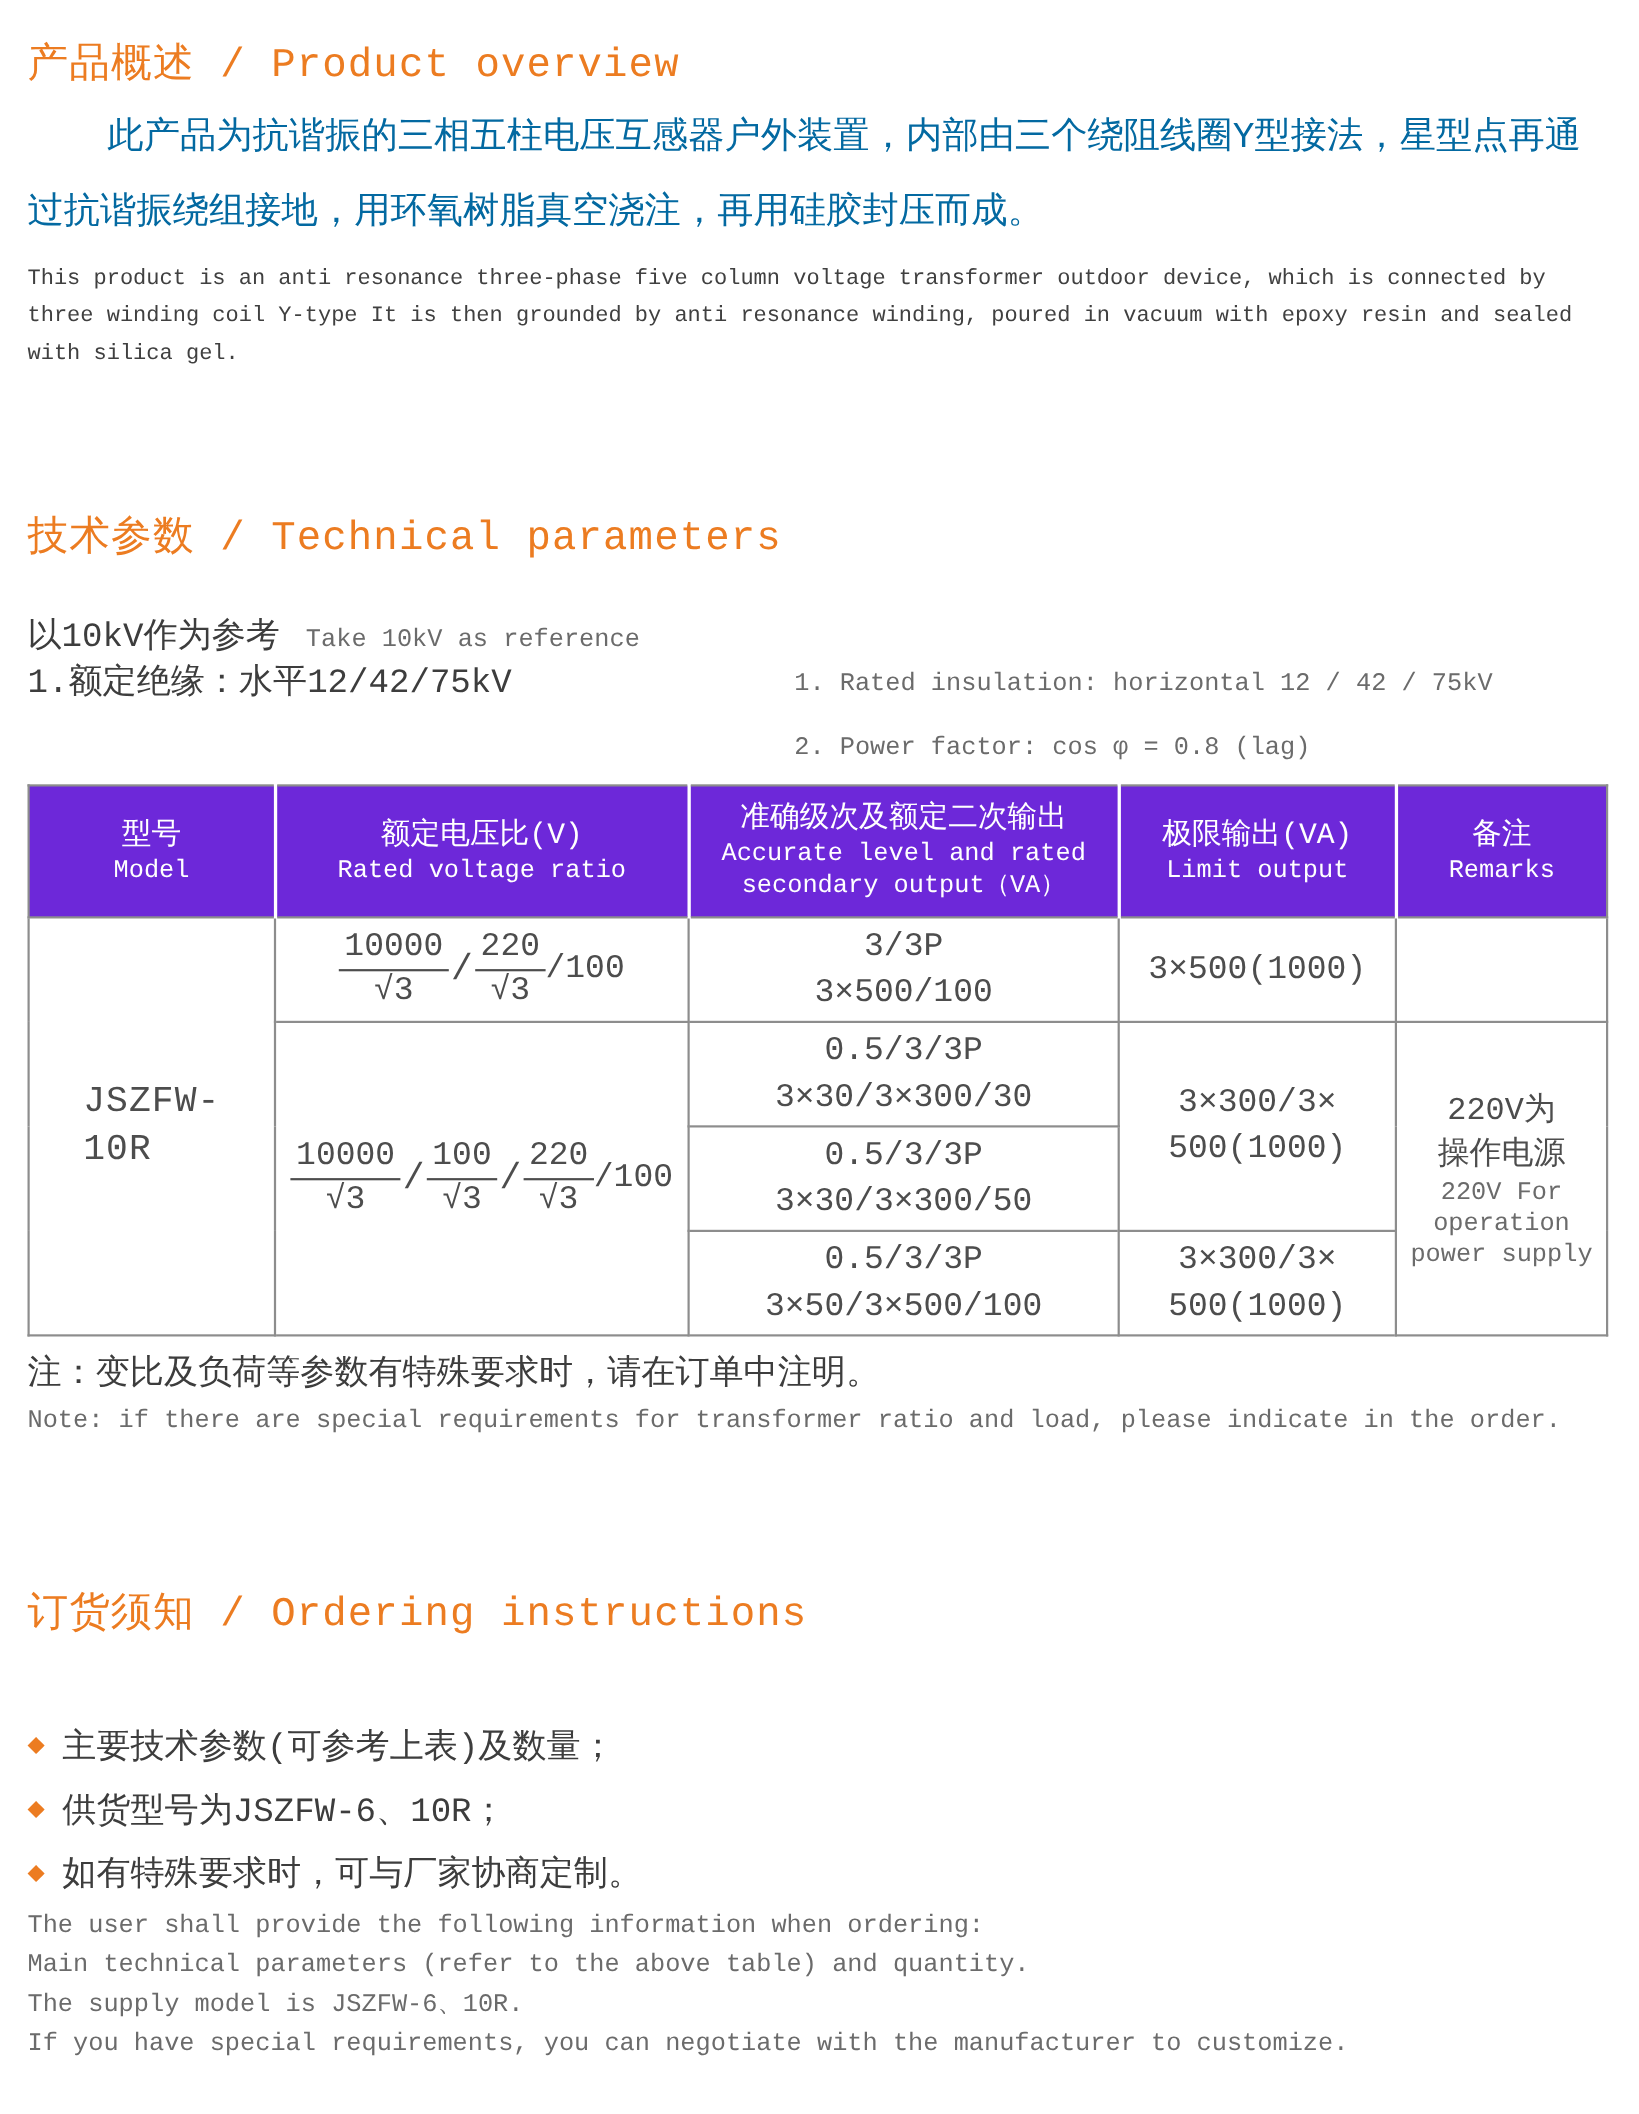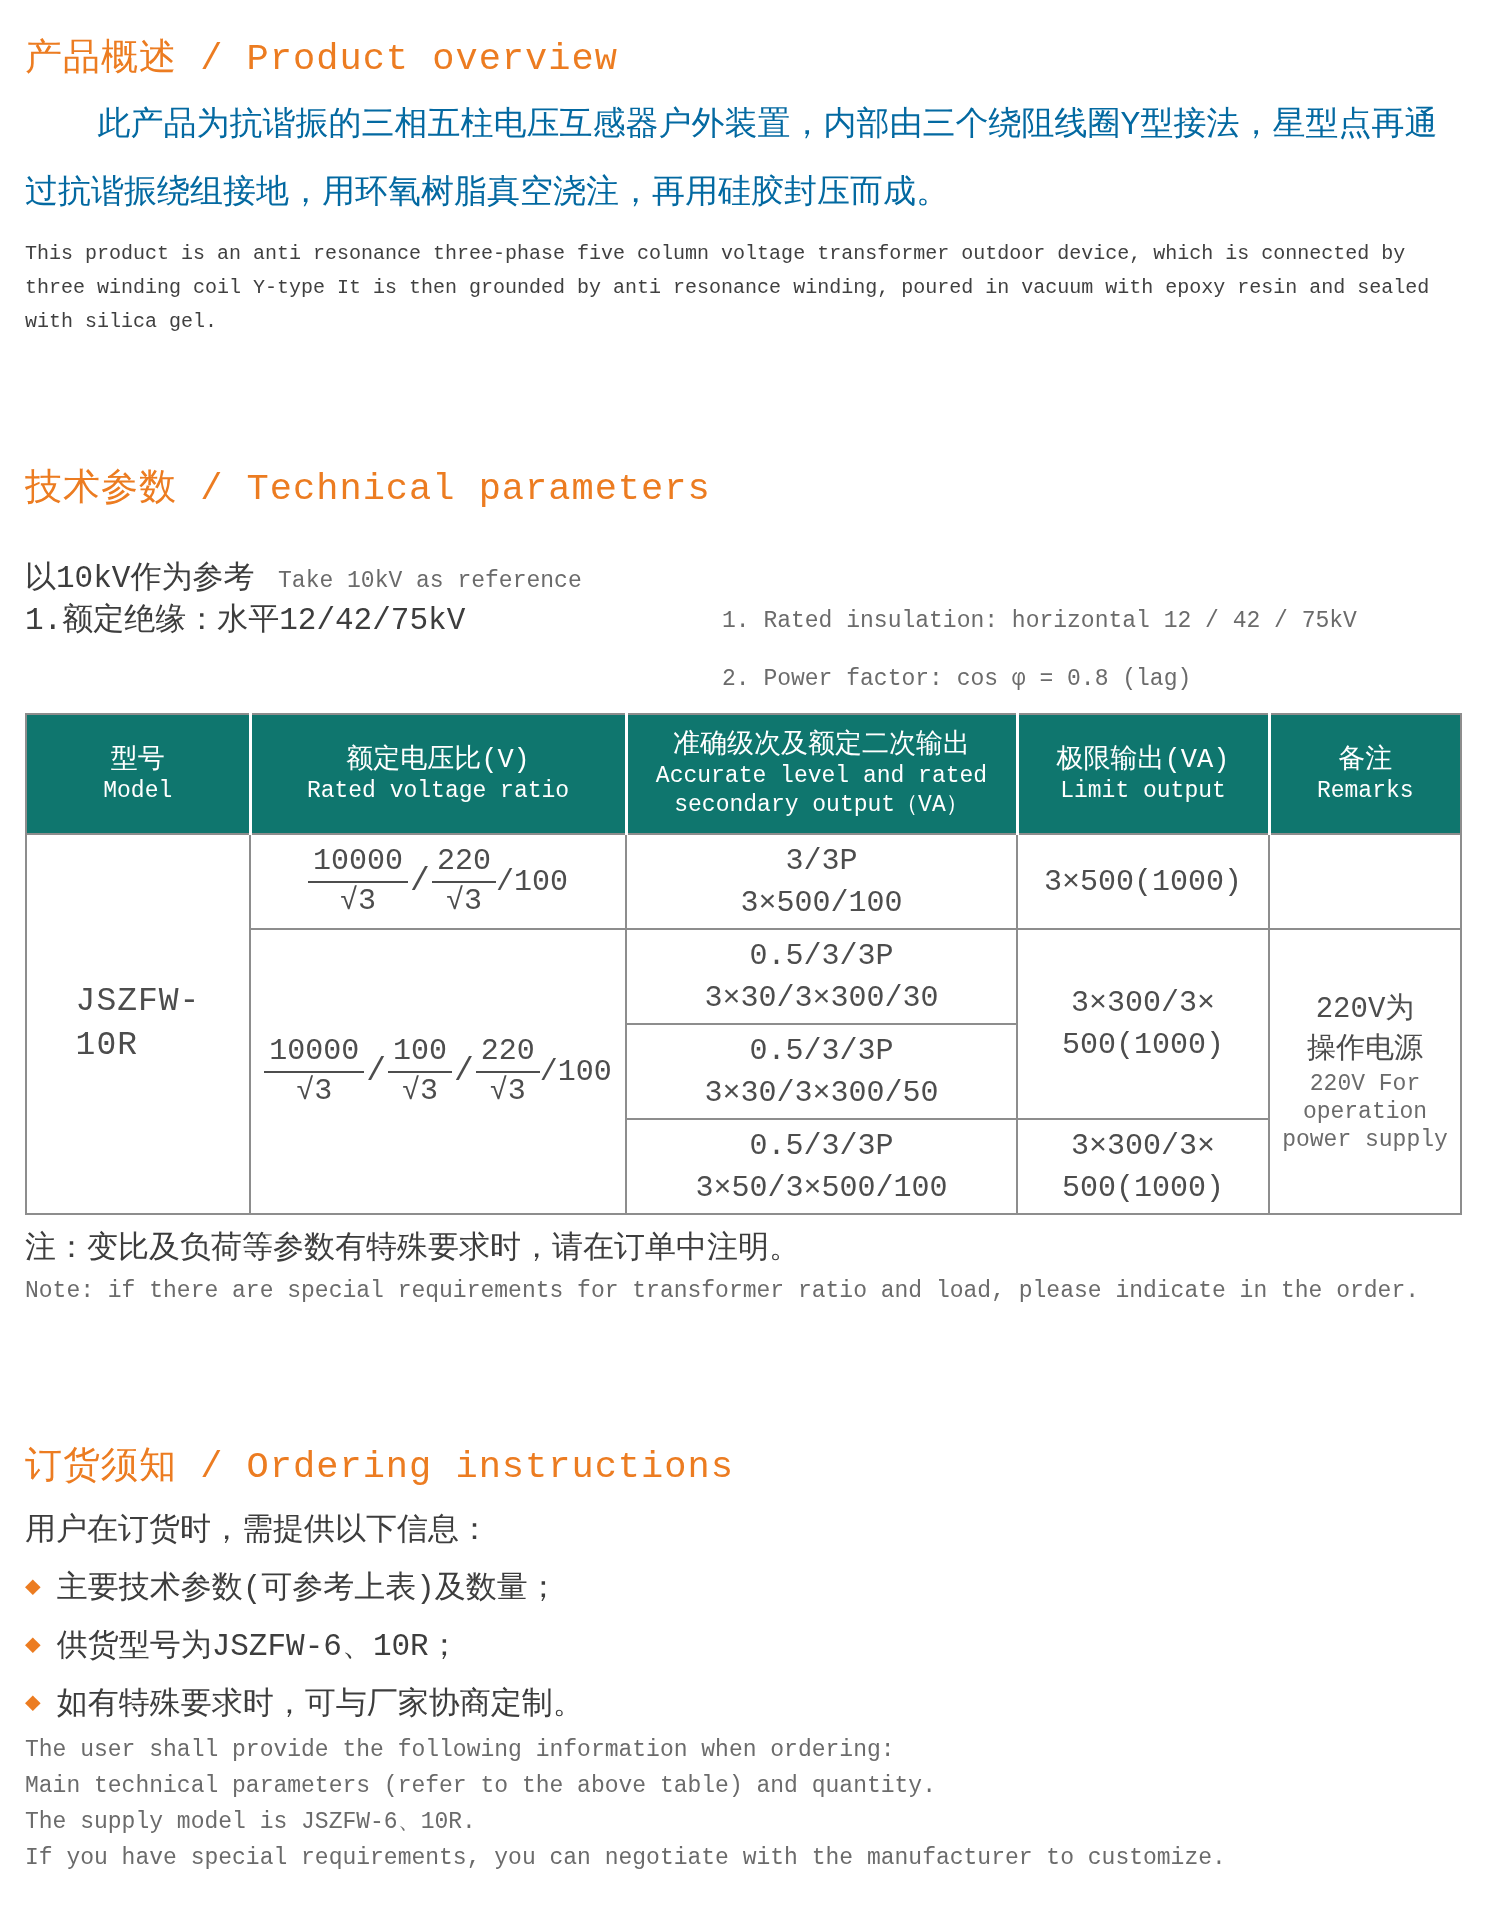--- a/index.html
+++ b/index.html
@@ -11,21 +11,21 @@
   .cn-para{position:absolute;left:25px;top:92px;width:1445px;font-size:33px;color:#0369a1;line-height:68px;text-indent:2.2em;}
   .en-para{position:absolute;left:25px;top:237px;width:1445px;font-size:20px;color:#404040;line-height:34px;}
   .ref-line{position:absolute;left:25px;top:556px;white-space:nowrap;text-align:center;}
   .ref-cn{font-size:31px;color:#3d3d3d;}
   .ref-en{font-size:23px;color:#6b6b6b;margin-left:14px;}
   .item-cn{position:absolute;left:25px;font-size:31px;color:#3d3d3d;white-space:nowrap;}
   .item-en{position:absolute;left:722px;font-size:23px;color:#6b6b6b;white-space:nowrap;}
 
   table.params{position:absolute;left:25px;top:713px;width:1435px;border-collapse:collapse;table-layout:fixed;}
   table.params th{
-    background:#0f766e;color:#ffffff;font-weight:normal;vertical-align:middle;text-align:center;
+    background:#6d28d9;color:#ffffff;font-weight:normal;vertical-align:middle;text-align:center;
     border:2px solid #8d8d8d;border-left:3px solid #ffffff;padding:0;
   }
   table.params th:first-child{border-left:2px solid #8d8d8d;}
   table.params td{
     border:2px solid #8d8d8d;text-align:center;vertical-align:middle;padding:0;
     color:#4d4d4d;background:#ffffff;
   }
   thead tr{height:120px;}
   tbody tr{height:95px;}
   .th-cn{display:block;font-size:27px;line-height:34px;}
@@ -156,21 +156,20 @@
           <span class="cell-line">500(1000)</span>
         </td>
       </tr>
     </tbody>
   </table>
 
   <div class="note-cn">注：变比及负荷等参数有特殊要求时，请在订单中注明。</div>
   <div class="note-en">Note: if there are special requirements for transformer ratio and load, please indicate in the order.</div>
 
   <div class="heading" style="top:1440px">订货须知 / Ordering instructions</div>
-  <div class="intro-cn">用户在订货时，需提供以下信息：</div>
 
   <div class="bullet-row" style="top:1566px">
     <span class="bullet-icon">◆</span><span class="bullet-text">主要技术参数(可参考上表)及数量；</span>
   </div>
   <div class="bullet-row" style="top:1624px">
     <span class="bullet-icon">◆</span><span class="bullet-text">供货型号为JSZFW-6、10R；</span>
   </div>
   <div class="bullet-row" style="top:1682px">
     <span class="bullet-icon">◆</span><span class="bullet-text">如有特殊要求时，可与厂家协商定制。</span>
   </div>

